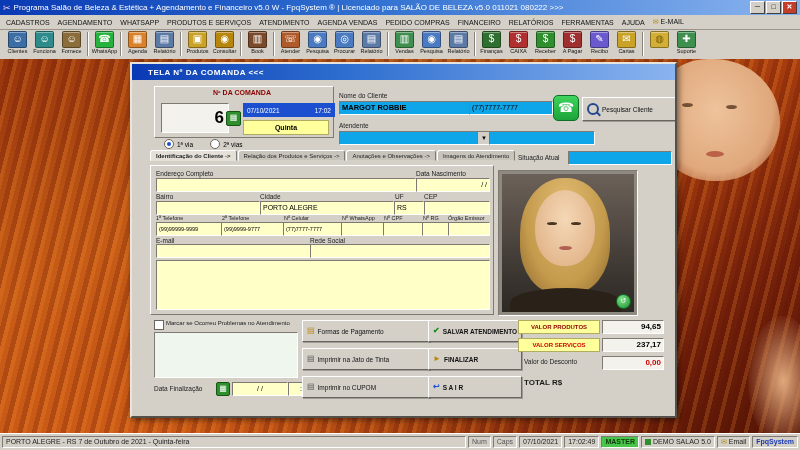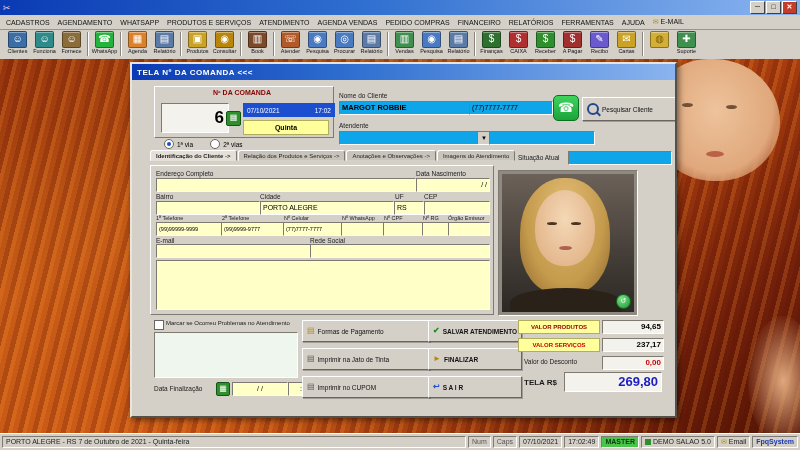--- a/index.html
+++ b/index.html
@@ -34,21 +34,21 @@
   .bg-face{position:absolute;left:652px;top:0px;width:128px;height:122px;border-radius:46% 54% 50% 50%;
     background:radial-gradient(ellipse at 50% 42%,#eec39c 0%,#e0a87c 62%,rgba(190,110,60,.0) 100%);}
   .bg-eye{position:absolute;width:11px;height:4px;border-radius:50%;background:#57371f;opacity:.8;}
   .bg-lips{position:absolute;left:706px;top:92px;width:18px;height:6px;border-radius:50%;background:#b4543c;opacity:.85;}
   .bg-skin2{position:absolute;right:-18px;bottom:-10px;width:70px;height:130px;border-radius:50%;
     background:radial-gradient(ellipse,#e0a87c 0%,rgba(190,110,60,0) 75%);}
   
   .window{position:absolute;left:130px;top:3px;width:543px;height:352px;background:#d4d0c8;
     border:2px solid;border-color:#e8e4dc #55504a #55504a #e8e4dc;box-shadow:2px 2px 6px rgba(0,0,0,.5);}
   .wtitle{height:16px;background:linear-gradient(90deg,#0a3ab4,#2f6fd0 40%,#8ab4ef);color:#fff;
-    font-weight:bold;font-size:8px;display:flex;align-items:center;padding:0 5px;letter-spacing:.5px;}
+    font-weight:bold;font-size:8px;display:flex;align-items:center;padding:0 16px;letter-spacing:.5px;}
   .wbody{position:relative;height:334px;overflow:hidden;}
   .lbl{position:absolute;font-size:6.5px;color:#1a1a1a;white-space:nowrap;}
   .fld,.wfld{position:absolute;height:12px;line-height:12px;font-size:7px;padding:0 2px;overflow:hidden;
     border:1px solid;border-color:#7e7a72 #fff #fff #7e7a72;background:#ffffc8;white-space:nowrap;}
   .wfld{background:#0ea5e9;}
   .btn{position:absolute;background:#d4d0c8;border:1px solid;border-color:#fff #6a665f #6a665f #fff;
     box-shadow:1px 1px 0 rgba(0,0,0,.25);font-size:6.5px;display:flex;align-items:center;gap:3px;
     padding:0 4px;cursor:default;color:#111;white-space:nowrap;overflow:hidden;}
   .bico{font-size:8px;line-height:8px;}
   .raised{position:absolute;border:1px solid;border-color:#fff #7e7a72 #7e7a72 #fff;}
@@ -117,20 +117,21 @@
   .sseg.brand{color:#1a3ab4;font-weight:bold;}
   .dot{display:inline-block;width:6px;height:6px;background:#2f8f2f;margin-right:2px;vertical-align:middle;}
 </style>
 </head>
 <body>
 
 <div class="screen">
 
   <div class="titlebar">
     <span class="app-ico">✂</span>
+    <span>Programa Salão de Beleza &amp; Estética + Agendamento e Financeiro v5.0 W - FpqSystem ® | Licenciado para  SALÃO DE BELEZA v5.0 011021 080222 &gt;&gt;&gt;</span>
     <span class="win-btns">
       <span class="wb">─</span>
       <span class="wb">□</span>
       <span class="wb close">✕</span>
     </span>
   </div>
 
   <div class="menubar">
     <span class="mi">CADASTROS</span>
     <span class="mi">AGENDAMENTO</span>
@@ -390,22 +391,21 @@
           <span class="bico" style="color:#1c4fd0">↩</span>
           <span>S A I R</span>
         </div>
 
         <div class="tot-lbl" style="left:386px;top:240px">VALOR PRODUTOS</div>
         <div class="tot-val" style="left:470px;top:240px">94,65</div>
         <div class="tot-lbl" style="left:386px;top:258px;color:#cc0000">VALOR SERVIÇOS</div>
         <div class="tot-val" style="left:470px;top:258px">237,17</div>
         <span class="lbl" style="left:392px;top:278px">Valor do Desconto</span>
         <div class="tot-val" style="left:470px;top:276px;color:#cc0000">0,00</div>
-        <span class="lbl" style="left:392px;top:298px;font-size:8px;font-weight:bold">TELA R$</span>
-        <div class="total-big">269,80</div>
+        <span class="lbl" style="left:392px;top:298px;font-size:8px;font-weight:bold">TOTAL R$</span>
 
       </div>
     </div>
   </div>
 
   <div class="statusbar">
     <span class="sseg fill">PORTO ALEGRE - RS  7 de Outubro de 2021 - Quinta-feira</span>
     <span class="sseg" style="color:#555">Num</span>
     <span class="sseg" style="color:#555">Caps</span>
     <span class="sseg">07/10/2021</span>

